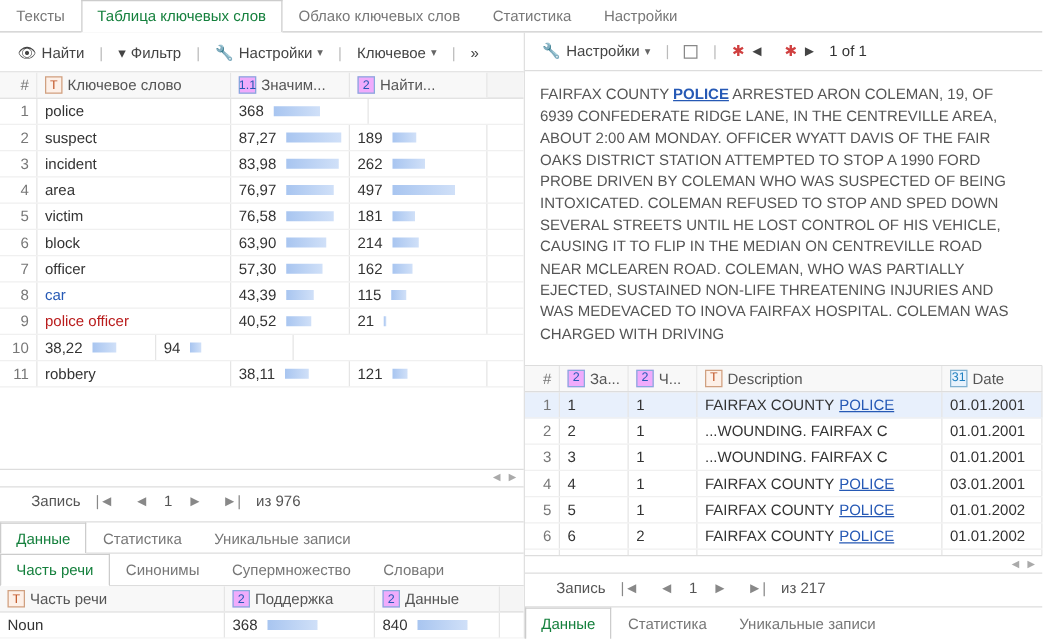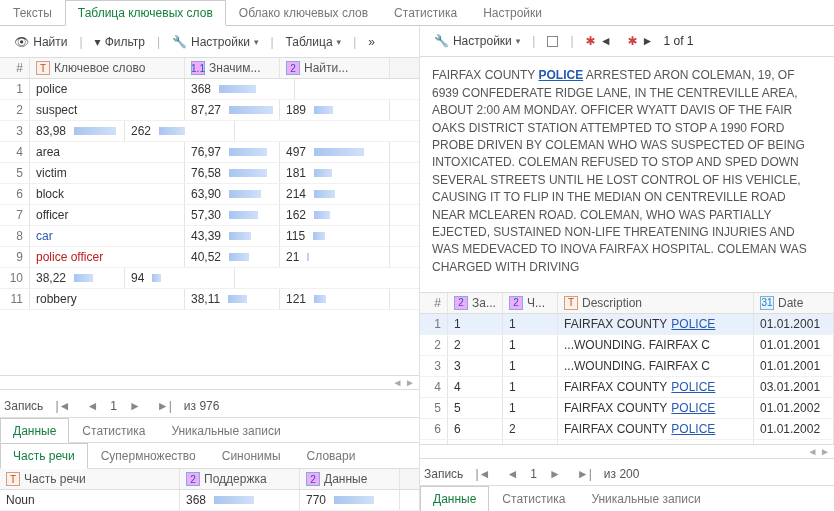--- a/index.html
+++ b/index.html
@@ -19,21 +19,21 @@
 .gcell,.ghc{padding:3px 6px;border-right:1px solid #e5e5e5;white-space:nowrap;overflow:hidden;text-overflow:ellipsis;display:flex;align-items:center;gap:4px}
 .ghc{background:#f8f8f8;color:#555;font-weight:normal}
 .grow{display:flex;border-bottom:1px solid #f0f0f0;height:21px}
 .c-idx{width:30px;justify-content:flex-end;color:#777}
 .c-kw{width:155px}
 .c-val{width:95px}
 .c-sup{width:110px}
 .blue{color:#2659b5}
 .green{color:#b91c1c}
 .bar{display:inline-block;height:8px;background:linear-gradient(90deg,#a8c5f0,#d0e0f8);vertical-align:middle;margin-left:4px}
-.nav{display:flex;align-items:flex-end;padding:4px 4px;border-top:1px solid #ddd;gap:8px;height:28px;color:#555}
+.nav{display:flex;align-items:flex-start;padding:4px 25px;border-top:1px solid #ddd;gap:8px;height:28px;color:#555}
 .nbtn{cursor:pointer;color:#888;padding:0 4px}
 .subtabs{display:flex;border-top:1px solid #ddd;border-bottom:1px solid #ddd;height:26px}
 .text-panel{padding:10px 12px;font-family:"Segoe UI",Arial,sans-serif;font-size:12px;line-height:1.45;color:#555;height:240px;overflow:auto}
 .hl{font-weight:bold;text-decoration:underline;color:#2659b5}
 .icon-sq{display:inline-block;width:11px;height:11px;border:1px solid #888}
 .c2-idx{width:28px;justify-content:flex-end;color:#777}
 .c2-a{width:55px}
 .c2-b{width:55px}
 .c2-desc{flex:1;min-width:0}
 .c2-date{width:80px}
@@ -67,21 +67,21 @@
 <div class="main">
   <div class="left">
     <div class="toolbar">
       <span class="tbtn">👁 <span>Найти</span></span>
       <span class="sep">|</span>
       <span class="tbtn">▾ <span>Фильтр</span></span>
       <span class="sep">|</span>
       <span class="tbtn">🔧 <span>Настройки</span> <span class="caret">▾</span></span>
       <span class="sep">|</span>
       <span class="tbtn">
-          <span>Таблица</span> 
+          <span>Ключевое</span> 
           <span class="caret">▾</span>
         </span>
       <span class="sep">|</span>
       <span class="tbtn">»</span>
     </div>
     <div class="grid">
       <div class="ghead">
         <div class="ghc c-idx">#</div>
         <div class="ghc c-kw">
             <span class="hdr-icon t">T</span>
@@ -103,20 +103,21 @@
             <div class="gcell c-sup">368<span class="bar" style="width:37px"></span></div>
           </div>
           <div class="grow">
             <div class="gcell c-idx">2</div>
             <div class="gcell c-kw ">suspect</div>
             <div class="gcell c-val">87,27<span class="bar" style="width:44px"></span></div>
             <div class="gcell c-sup">189<span class="bar" style="width:19px"></span></div>
           </div>
           <div class="grow">
             <div class="gcell c-idx">3</div>
+            <div class="gcell c-kw ">incident</div>
             <div class="gcell c-val">83,98<span class="bar" style="width:42px"></span></div>
             <div class="gcell c-sup">262<span class="bar" style="width:26px"></span></div>
           </div>
           <div class="grow">
             <div class="gcell c-idx">4</div>
             <div class="gcell c-kw ">area</div>
             <div class="gcell c-val">76,97<span class="bar" style="width:38px"></span></div>
             <div class="gcell c-sup">497<span class="bar" style="width:50px"></span></div>
           </div>
           <div class="grow">
@@ -172,22 +173,22 @@
       <span class="nbtn">►|</span>
       <span>из 976</span>
     </div>
     <div class="subtabs" id="mid-tabs">
         <div class="tab active">Данные</div>
         <div class="tab">Статистика</div>
         <div class="tab">Уникальные записи</div>
       </div>
     <div class="subtabs" id="pos-tabs" style="border-top:none">
         <div class="tab active">Часть речи</div>
+        <div class="tab">Синонимы</div>
         <div class="tab">Супермножество</div>
-        <div class="tab">Синонимы</div>
         <div class="tab">Словари</div>
       </div>
     <div class="pos-grid">
       <div class="ghead pos-head">
         <div class="ghc pc1">
             <span class="hdr-icon t">T</span>
             <span>Часть речи</span>
           </div>
         <div class="ghc pc2">
             <span class="hdr-icon">2</span>
@@ -198,21 +199,21 @@
             <span>Данные</span>
           </div>
       </div>
       <div class="grow">
         <div class="gcell pc1">Noun</div>
         <div class="gcell pc2">
             <span>368</span>
             <span class="bar" style="width:40px"></span>
           </div>
         <div class="gcell pc3">
-            <span>770</span>
+            <span>840</span>
             <span class="bar" style="width:40px"></span>
           </div>
       </div>
     </div>
   </div>
 
   <div class="right">
     <div class="toolbar">
       <span class="tbtn">🔧 <span>Настройки</span> <span class="caret">▾</span></span>
       <span class="sep">|</span>
@@ -301,21 +302,21 @@
         </div>
     </div>
     <div class="scrollx">◄ ►</div>
     <div class="nav">
       <span>Запись</span>
       <span class="nbtn">|◄</span>
       <span class="nbtn">◄</span>
       <span>1</span>
       <span class="nbtn">►</span>
       <span class="nbtn">►|</span>
-      <span>из 200</span>
+      <span>из 217</span>
     </div>
     <div class="btabs" id="bot-tabs">
         <div class="tab active">Данные</div>
         <div class="tab">Статистика</div>
         <div class="tab">Уникальные записи</div>
       </div>
   </div>
 </div>
 
 </body></html>

